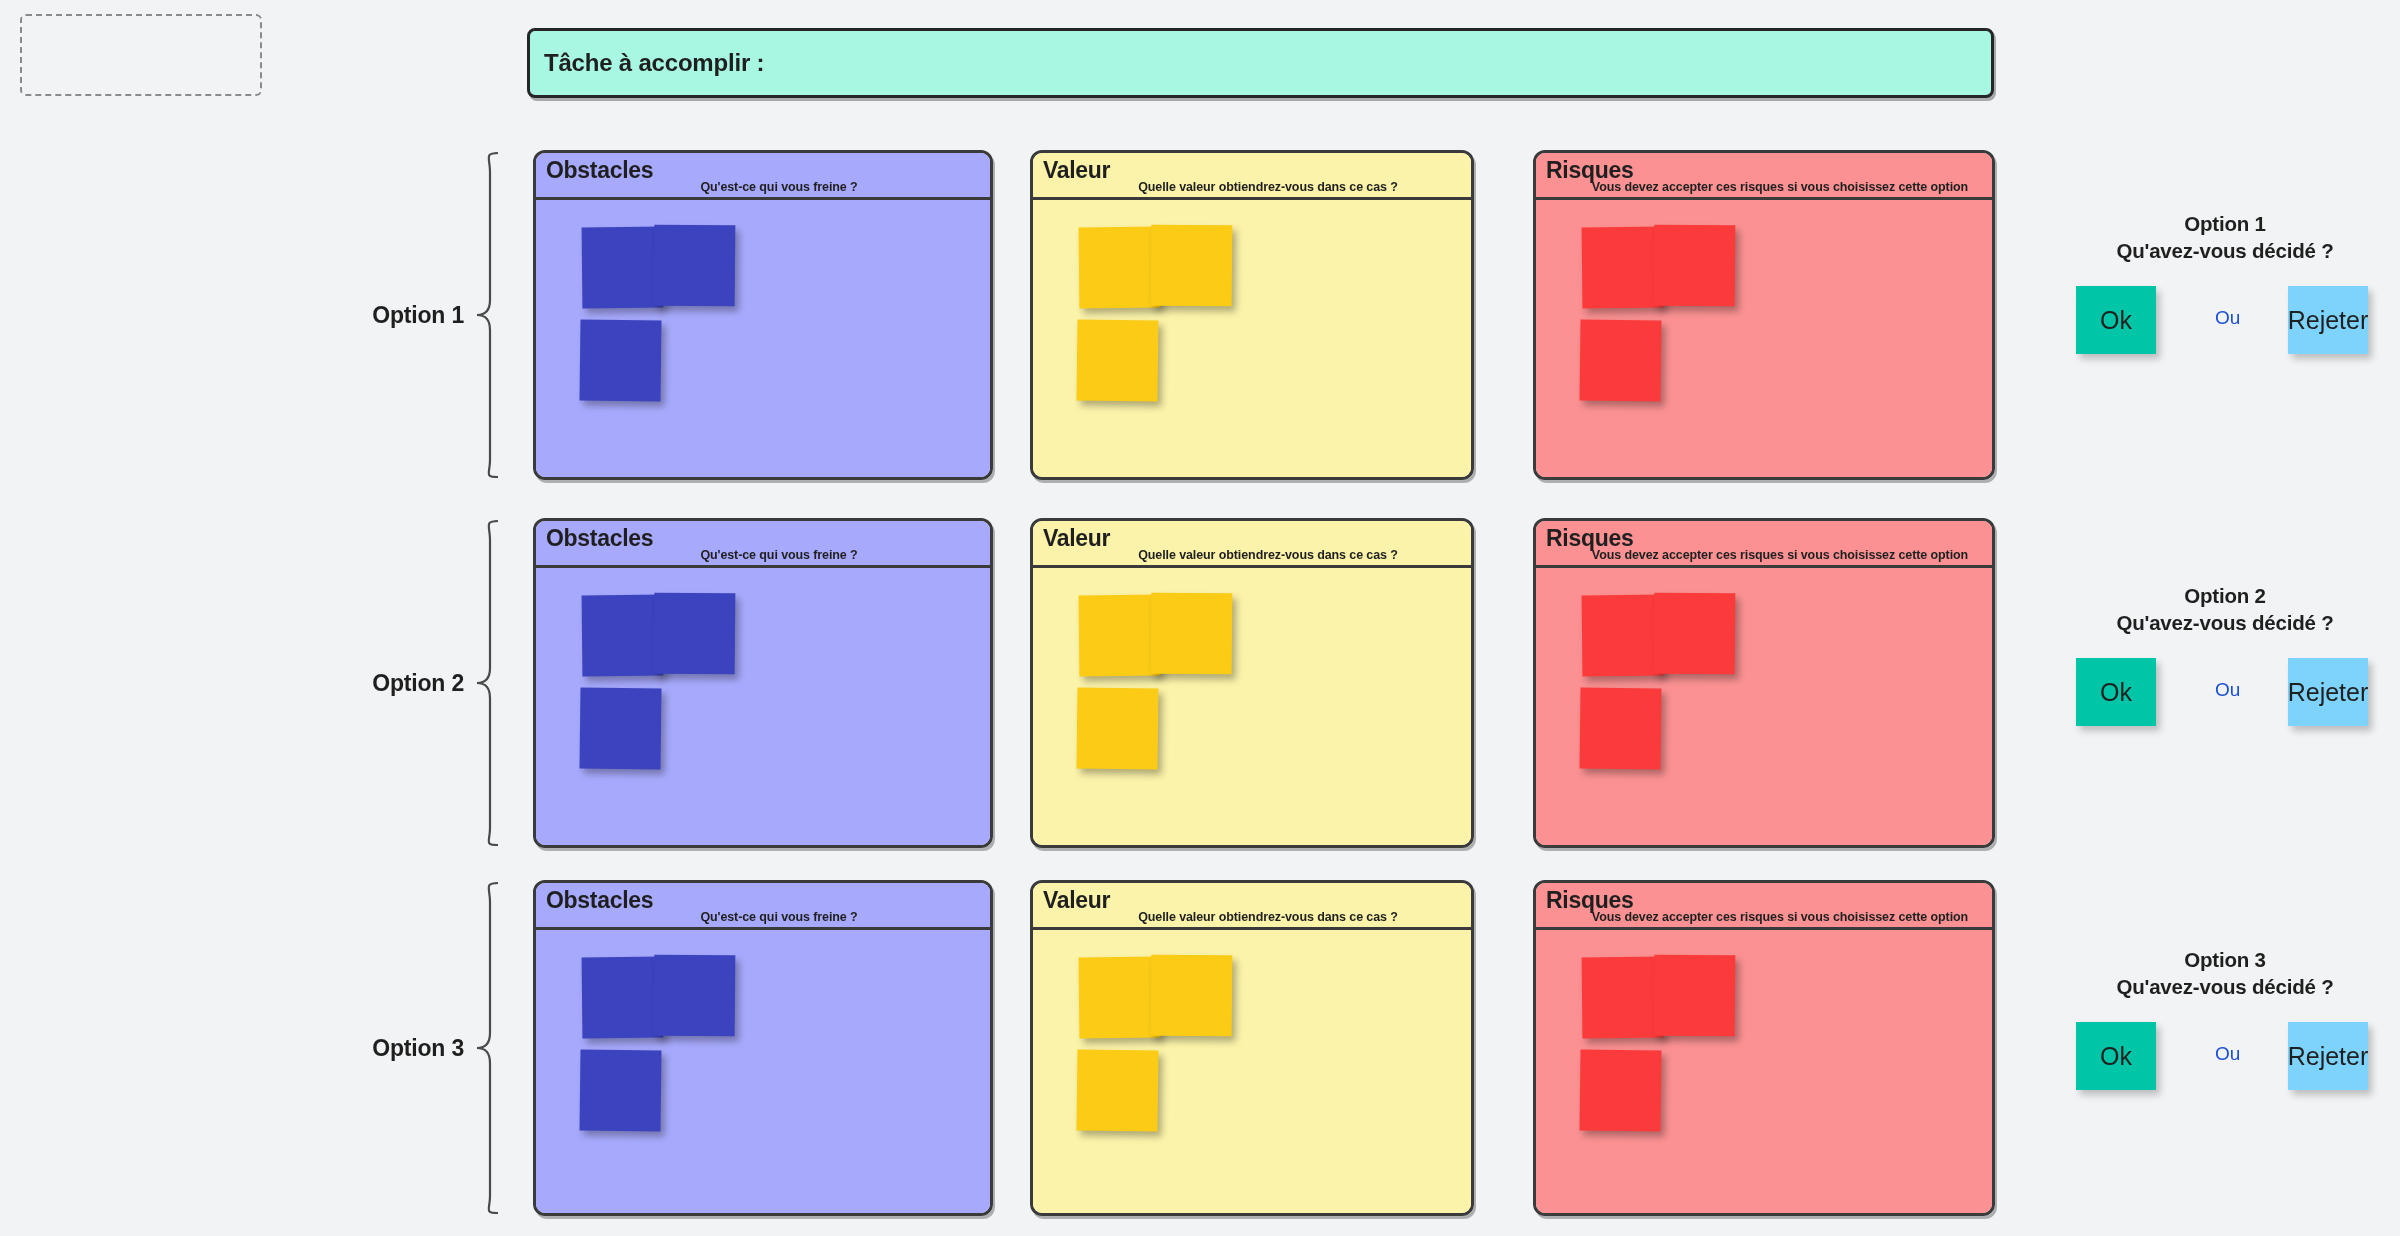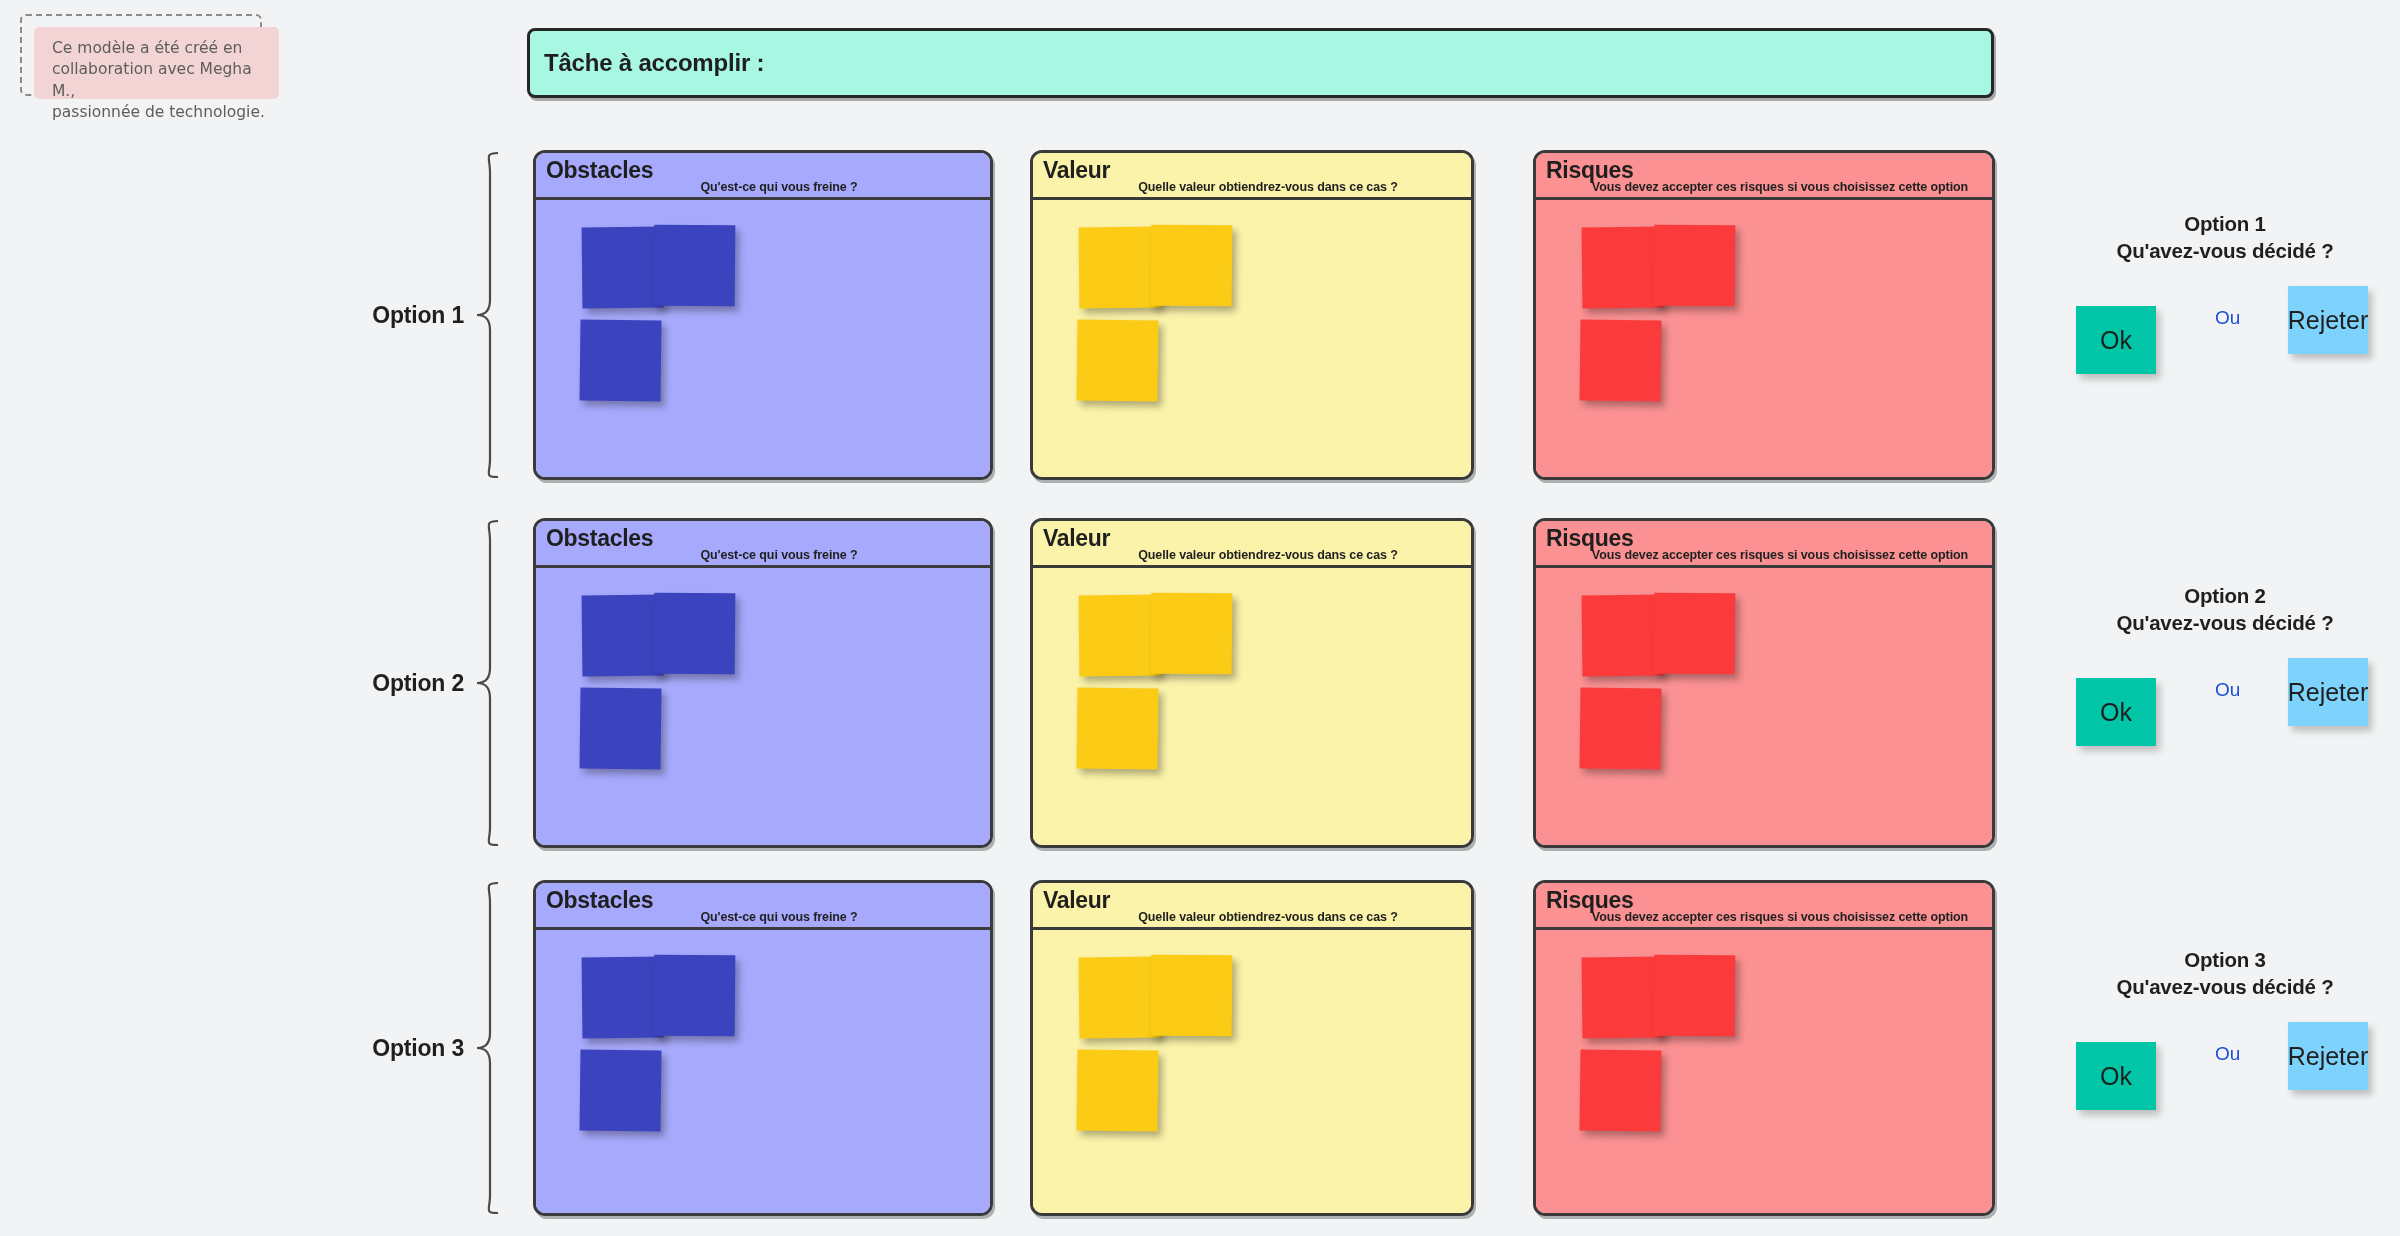--- a/index.html
+++ b/index.html
@@ -202,40 +202,35 @@
     width: 80px;
     height: 68px;
     display: flex;
     align-items: center;
     justify-content: center;
     font-size: 25px;
     color: #1f1f1f;
     box-shadow: 4px 5px 7px rgba(0,0,0,0.22);
     white-space: nowrap;
   }
-  .dec-note.ok     { left: 26px;  background: #00C5A7; margin-top: 20px; }
+  .dec-note.ok     { left: 26px;  background: #00C5A7; }
   .dec-note.reject { left: 238px; background: #7dd3fc; }
   .dec-or {
     position: absolute;
     left: 165px;
     top: 21px;
     font-size: 19px;
     color: #1d4ed8;
   }
 </style>
 </head>
 <body>
 
 <div id="credit-note">
   <div class="dashed-frame"></div>
-  <div class="pink-card">
-    <p>Ce modèle a été créé en
-collaboration avec Megha M.,
-passionnée de technologie.</p>
-  </div>
 </div>
 
 <div id="task-banner">
   <span class="task-label">Tâche à accomplir :</span>
 </div>
 
 <div class="option-row r0">
   <div class="bracket-wrap">
     <span class="bracket-label">Option 1</span>
     <span class="bracket-glyph">

